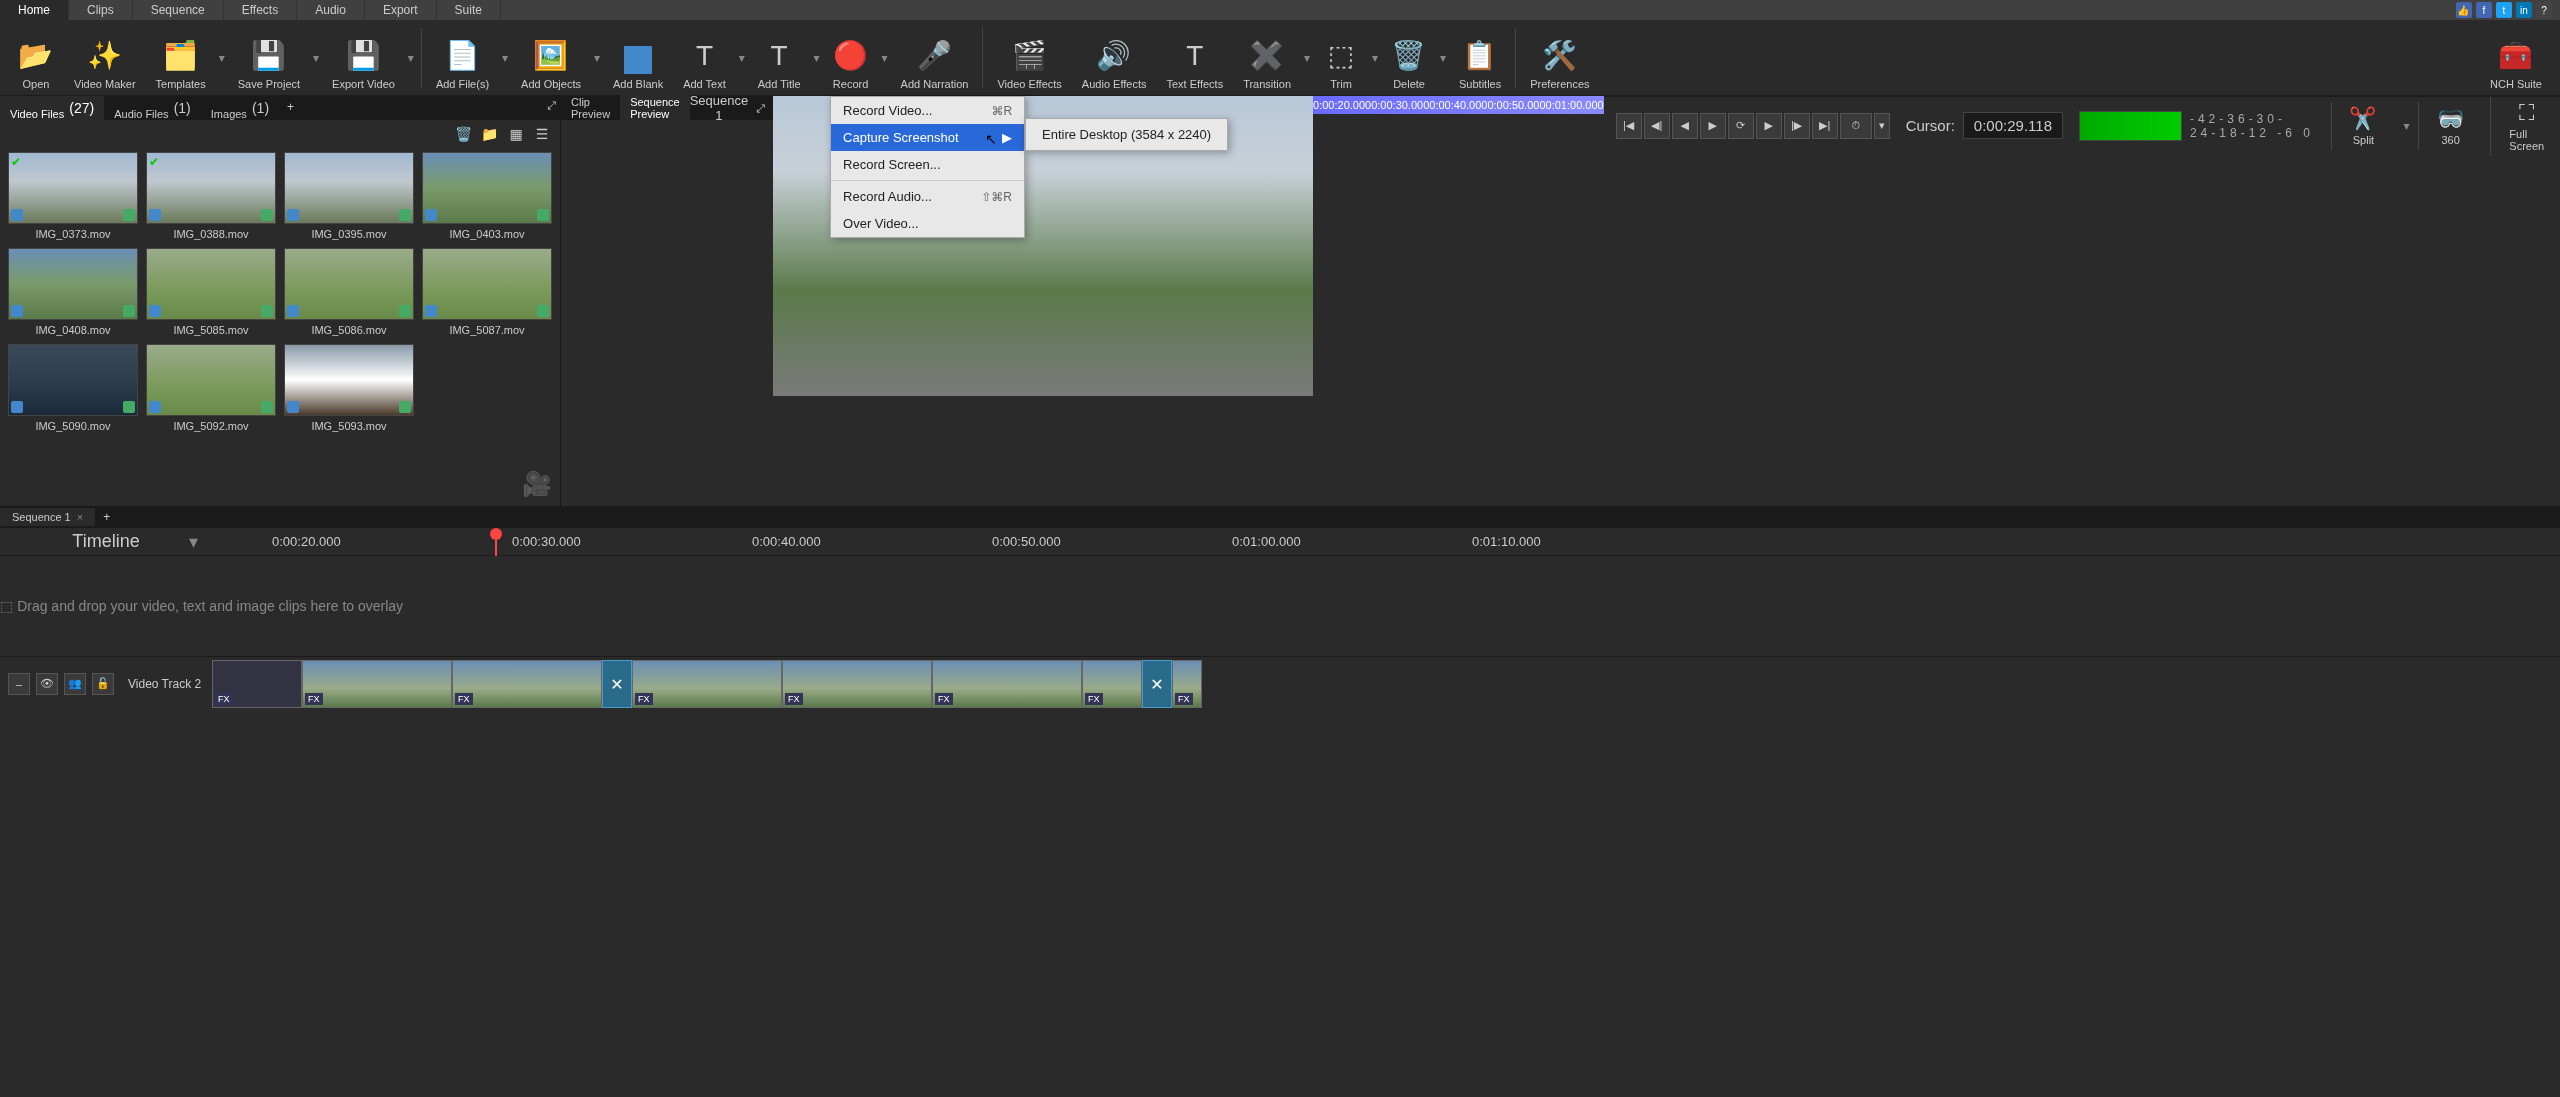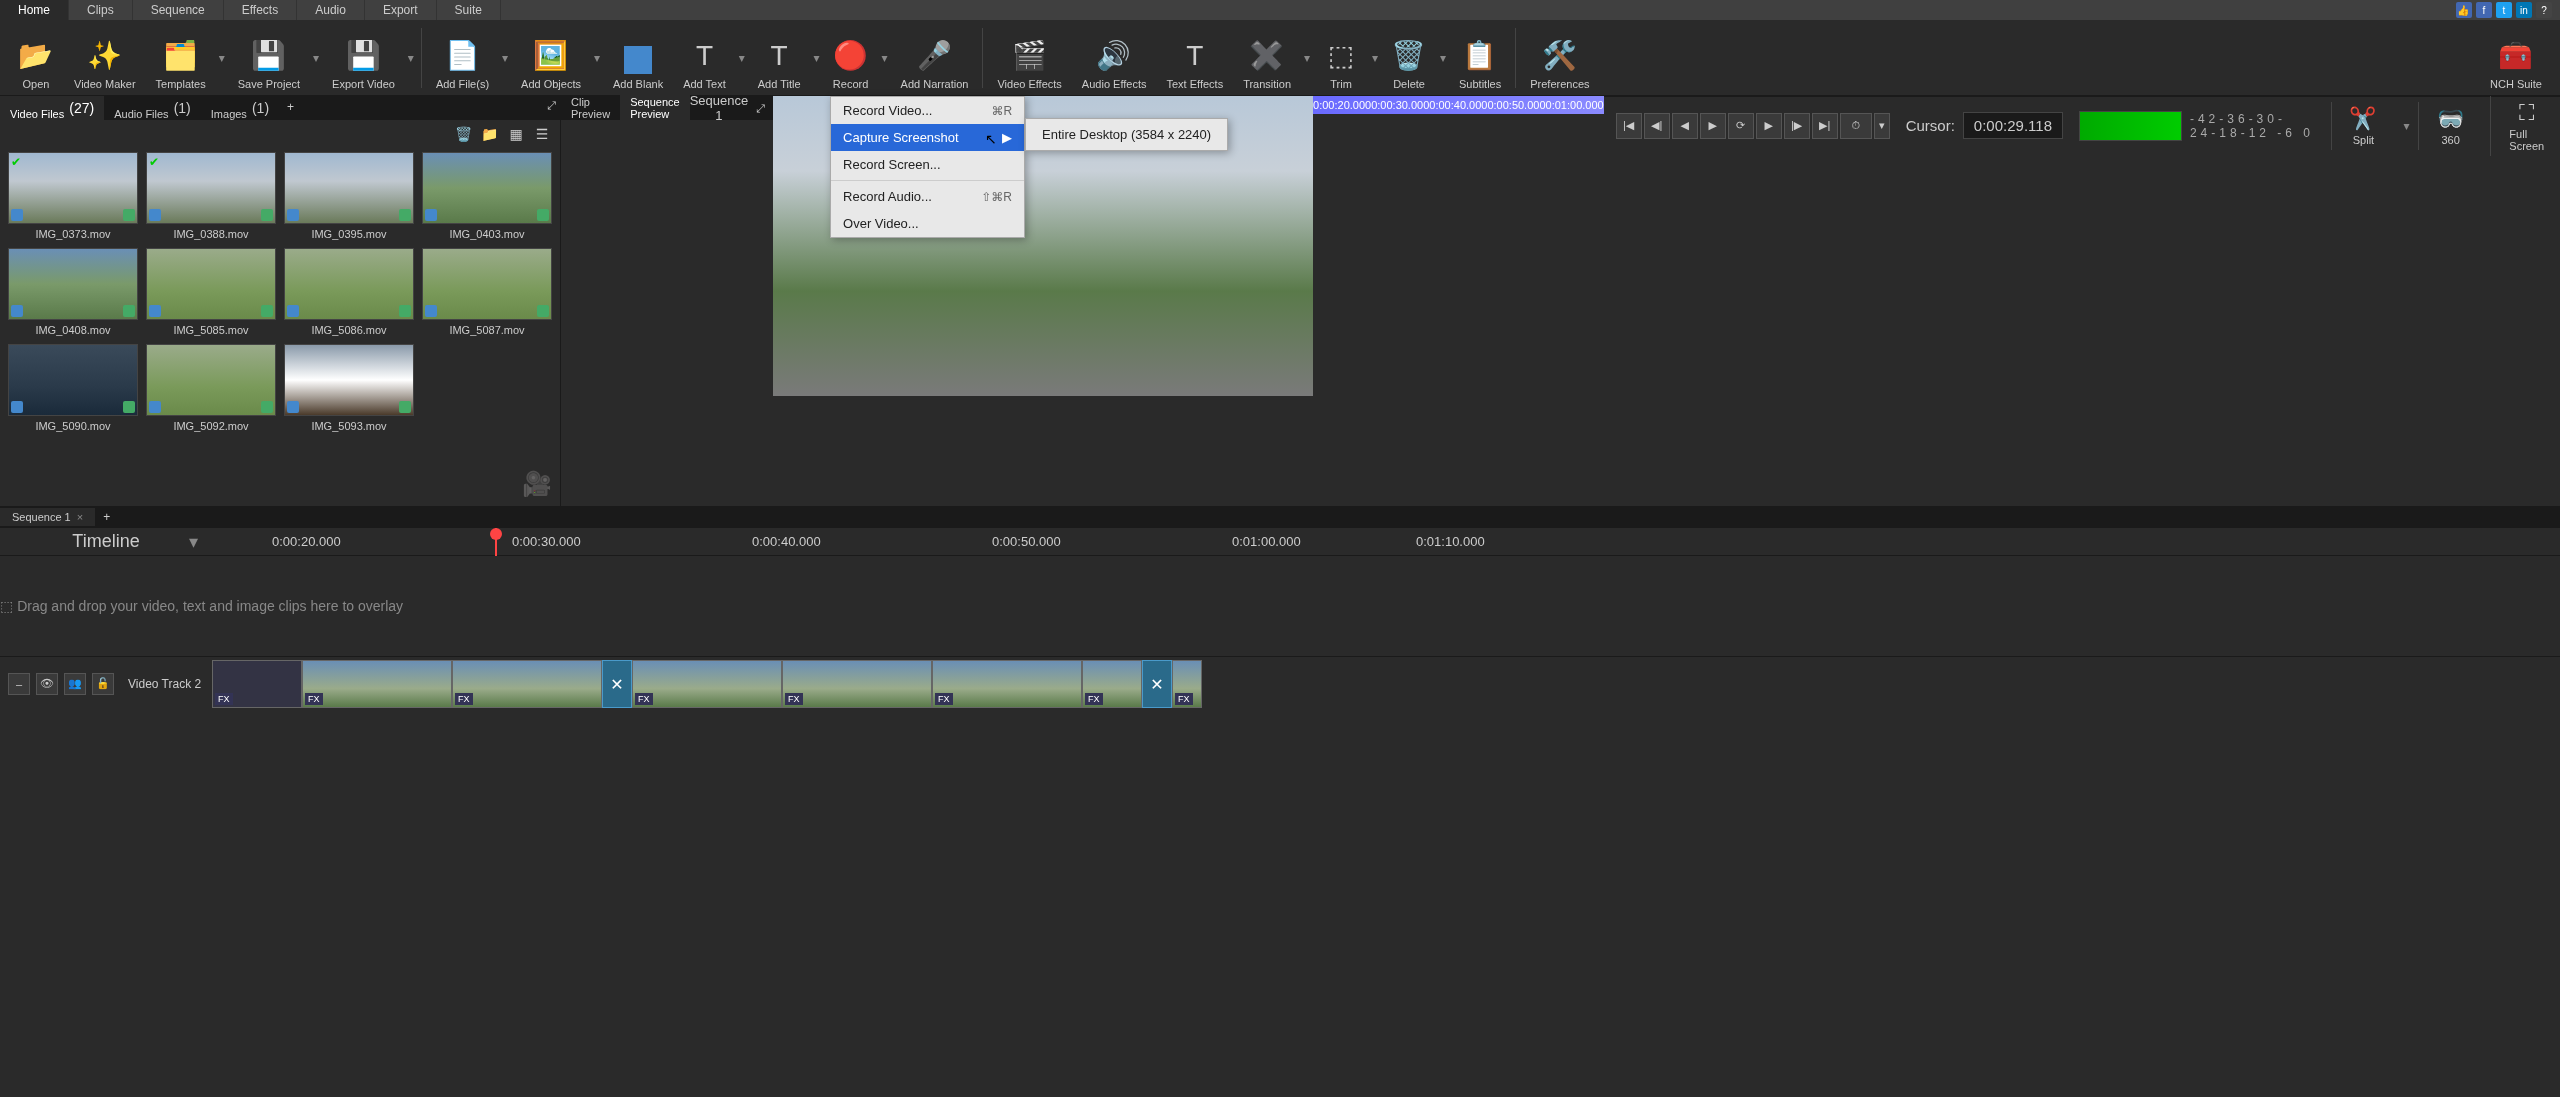--- a/index.html
+++ b/index.html
@@ -399,21 +399,21 @@
 </div>
 
 <div class="timeline-header">
   <div class="timeline-label">Timeline</div>
   <div class="ruler">
     <span class="tick" style="left:60px">0:00:20.000</span>
     <span class="tick" style="left:300px">0:00:30.000</span>
     <span class="tick" style="left:540px">0:00:40.000</span>
     <span class="tick" style="left:780px">0:00:50.000</span>
     <span class="tick" style="left:1020px">0:01:00.000</span>
-    <span class="tick" style="left:1204px">0:01:10.000</span>
+    <span class="tick" style="left:1260px">0:01:10.000</span>
     <div class="playhead" style="left:283px"></div>
   </div>
 </div>
 
 <div class="overlay-track">
   <span>⬚ <span>Drag and drop your video, text and image clips here to overlay</span></span>
 </div>
 
 <div class="video-track">
   <div class="track-ctrl">

